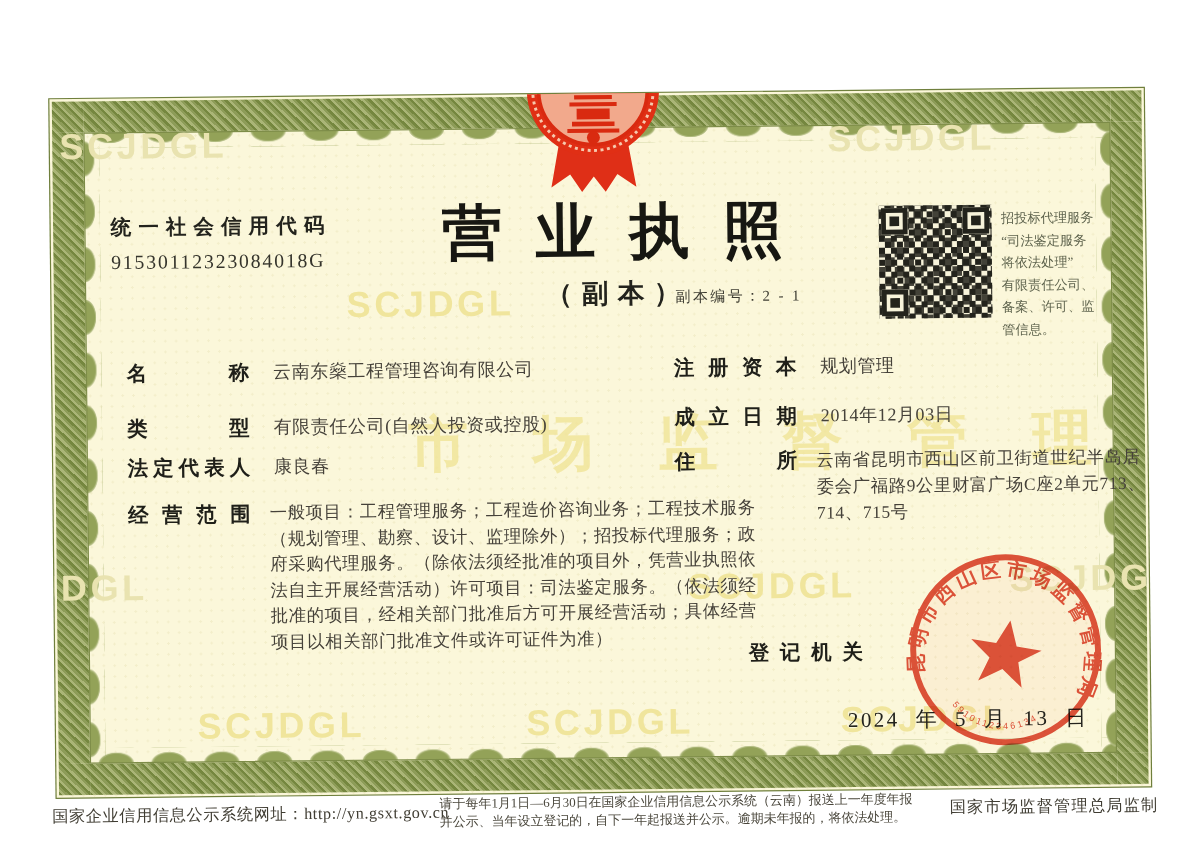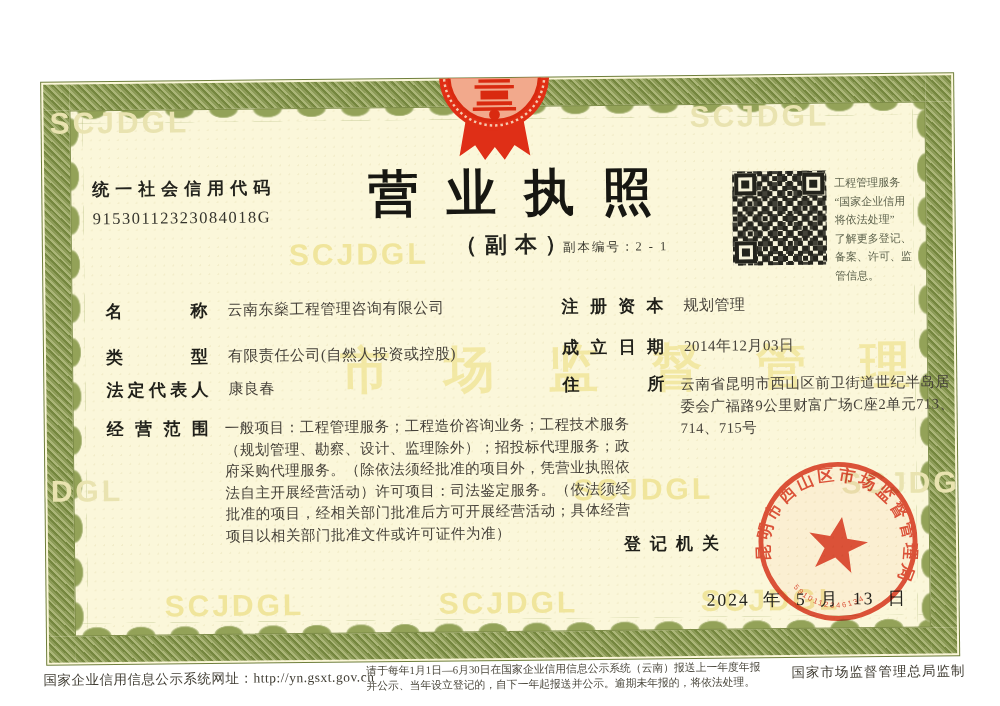--- a/index.html
+++ b/index.html
@@ -140,24 +140,24 @@
     <div class="title">营业执照</div>
     <div class="subtitle">（副本）</div>
     <div class="copy-no">副本编号：2 - 1</div>
 
     <div class="qr">
       <div class="finder f-tl"></div>
       <div class="finder f-tr"></div>
       <div class="finder f-bl"></div>
     </div>
     <div class="qr-text">
-      <div>工程管理服务</div>
-      <div>“国家企业信用</div>
+      <div>招投标代理服务</div>
+      <div>“司法鉴定服务</div>
       <div>将依法处理”</div>
-      <div>了解更多登记、</div>
+      <div>有限责任公司、</div>
       <div>备案、许可、监</div>
       <div>管信息。</div>
     </div>
 
     <div class="row" style="left:62px;top:218px;">
       <span class="flabel">名称</span>
       <span class="fval">云南东燊工程管理咨询有限公司</span>
     </div>
     <div class="row" style="left:62px;top:264px;">
       <span class="flabel">类型</span>

